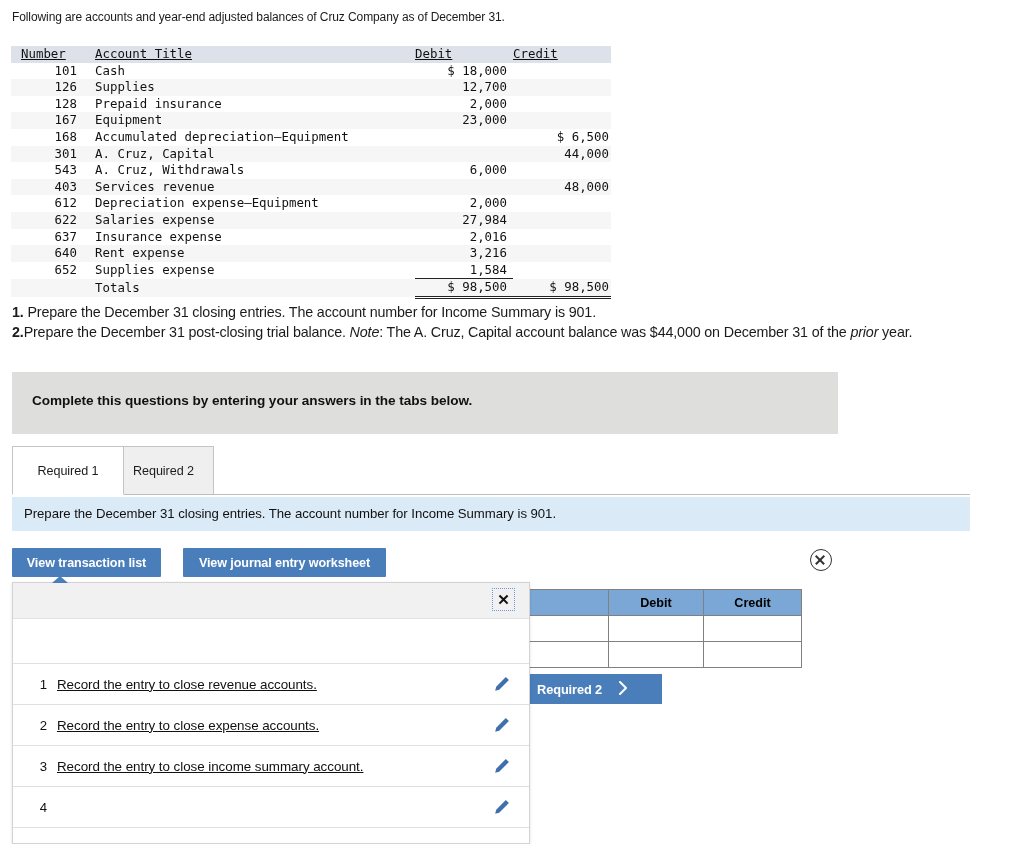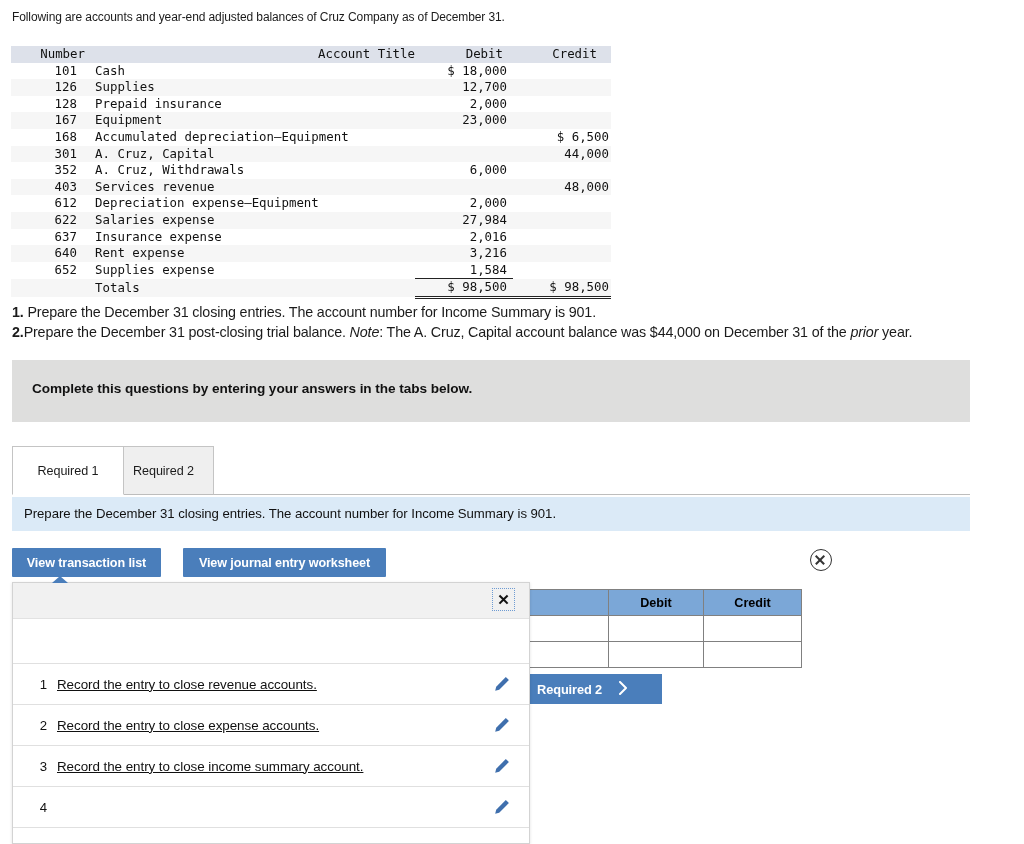--- a/index.html
+++ b/index.html
@@ -21,21 +21,21 @@
   
   .tb-wrap {
     position: absolute; left: 11px; top: 46px;
     width: 600px;
     font-family: "DejaVu Sans Mono", "Liberation Mono", monospace;
     font-size: 12.4px;
     color: #111;
   }
   table.tb { border-collapse: collapse; width: 600px; }
   table.tb td, table.tb th { padding: 0 0 0 0; height: 16.6px; line-height: 16.6px; font-weight: normal; }
-  table.tb thead th { background: #dde1ea; text-align: right; font-weight: normal; }
+  table.tb thead th { background: #dde1ea; text-align: left; font-weight: normal; text-decoration: underline; }
   table.tb tbody tr:nth-child(odd)  { background: #ffffff; }
   table.tb tbody tr:nth-child(even) { background: #f6f6f6; }
   .c-num   { width: 74px;  text-align: right; padding-right: 8px !important; }
   .c-title { width: 330px; text-align: left;  padding-left: 10px !important; }
   .c-deb   { width: 98px;  text-align: right; padding-right: 6px !important; }
   .c-cre   { width: 98px;  text-align: right; padding-right: 2px !important; }
   thead .c-num   { text-align: left; padding-left: 10px !important; padding-right:0 !important;}
   thead .c-deb   { text-align: right; padding-right: 10px !important; }
   thead .c-cre   { text-align: right; padding-right: 14px !important; }
   tr.lastitem .c-deb { border-bottom: 1.3px solid #222; }
@@ -45,21 +45,21 @@
   
   .reqs {
     position: absolute; left: 12px; top: 303px; width: 958px;
     font-size: 14.3px; color: #1b1b1b; line-height: 19.5px; letter-spacing: -0.15px;
   }
   .reqs b { font-weight: bold; }
   .reqs i { font-style: italic; }
 
   
   .banner {
-    position: absolute; left: 12px; top: 360px; width: 958px; height: 62px;
+    position: absolute; left: 12px; top: 372px; width: 826px; height: 62px;
     background: #dededd;
   }
   .banner span {
     position: absolute; left: 20px; top: 21px;
     font-size: 13.6px; font-weight: bold; color: #111; letter-spacing: -0.05px;
   }
 
   
   .tabstrip { position: absolute; left: 12px; top: 446px; width: 958px; height: 49px; }
   .tabstrip .underline {
@@ -219,21 +219,21 @@
             <td class="c-deb"></td>
             <td class="c-cre">$ 6,500</td>
           </tr>
           <tr class="r">
             <td class="c-num">301</td>
             <td class="c-title">A. Cruz, Capital</td>
             <td class="c-deb"></td>
             <td class="c-cre">44,000</td>
           </tr>
           <tr class="r">
-            <td class="c-num">352</td>
+            <td class="c-num">543</td>
             <td class="c-title">A. Cruz, Withdrawals</td>
             <td class="c-deb">6,000</td>
             <td class="c-cre"></td>
           </tr>
           <tr class="r">
             <td class="c-num">403</td>
             <td class="c-title">Services revenue</td>
             <td class="c-deb"></td>
             <td class="c-cre">48,000</td>
           </tr>

